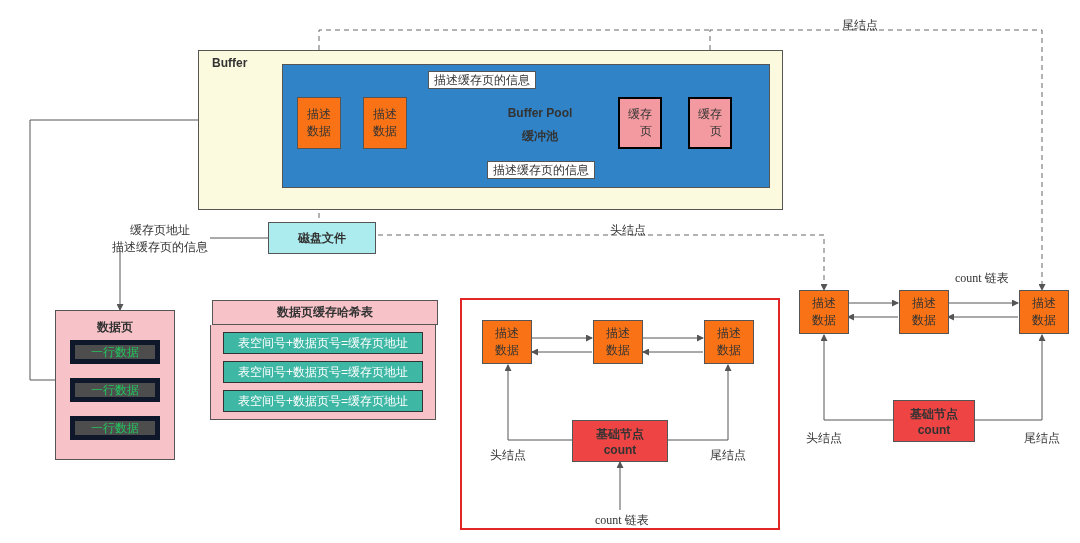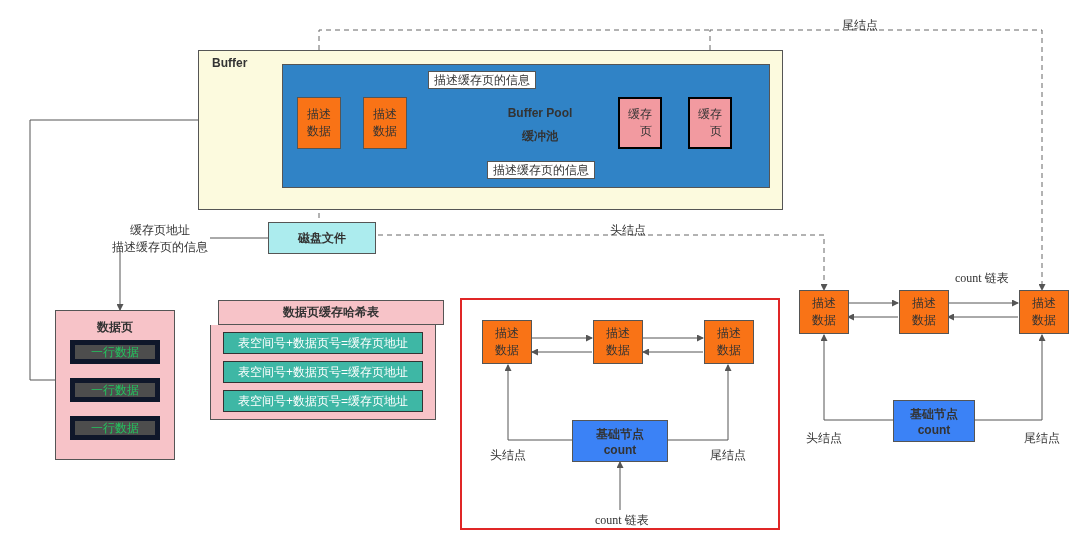--- a/index.html
+++ b/index.html
@@ -22,21 +22,21 @@
   .labelbox { border: 1px solid #555; background: #fff; }
   .mysql-box { background: #fcfade; border: 1px solid #555; }
   .bufferpool-box { background: #3083c6; border: 1px solid #555; color: #000; }
   .desc-data { background: #f97316; border: 1px solid #555; }
   .cache-page { background: #f29aa0; border: 2px solid #000000; }
   .disk-file { background: #acecee; border: 1px solid #555; }
   .data-page { background: #f7c3c8; border: 1px solid #555; }
   .row-data { background: #4d4d4d; color: #22c55e; border: 5px solid #0f172a; }
   .hash-box { background: #f7c3c8; border: 1px solid #555; font-weight: bold; }
   .hash-entry { background: #3eb7a5; color: #fff; border: 1px solid #333; }
-  .base-node { background: #3b82f6; border: 1px solid #555; }
+  .base-node { background: #ef4444; border: 1px solid #555; }
   .red-frame { border: 2px solid #e02626; }
   .mysql-title { position: absolute; font-weight: bold; color: #333; }
   .free-text { position: absolute; font-family: Liberation Serif, serif; }
 </style>
 </head>
 <body>
 
 <div class="canvas">
 
   <svg class="lines" viewBox="0 0 1080 543">
@@ -116,21 +116,21 @@
   </div>
   <div class="box disk-file" style="left:268px; top:222px; width:108px; height:32px; font-weight:bold;">磁盘文件</div>
 
   <div class="box data-page" style="left:55px; top:310px; width:120px; height:150px; justify-content:flex-start; padding-top:8px;">
     <span style="font-weight:bold; margin-bottom:6px;">数据页</span>
   </div>
   <div class="box row-data" style="left:70px; top:340px; width:90px; height:24px;">一行数据</div>
   <div class="box row-data" style="left:70px; top:378px; width:90px; height:24px;">一行数据</div>
   <div class="box row-data" style="left:70px; top:416px; width:90px; height:24px;">一行数据</div>
 
-  <div class="box hash-box" style="left:218px; top:300px; width:226px; height:25px;">数据页缓存哈希表</div>
+  <div class="box hash-box" style="left:212px; top:300px; width:226px; height:25px;">数据页缓存哈希表</div>
   <div class="box" style="left:210px; top:325px; width:226px; height:95px; background:#f7c3c8; border:1px solid #555; border-top:none; justify-content:space-evenly;">
     <div class="box hash-entry" style="position:relative; width:200px; height:22px;">表空间号+数据页号=缓存页地址</div>
     <div class="box hash-entry" style="position:relative; width:200px; height:22px;">表空间号+数据页号=缓存页地址</div>
     <div class="box hash-entry" style="position:relative; width:200px; height:22px;">表空间号+数据页号=缓存页地址</div>
   </div>
 
   <div class="box red-frame" style="left:460px; top:298px; width:320px; height:232px; background:transparent;"></div>
 
   <div class="box desc-data" style="left:482px; top:320px; width:50px; height:44px; white-space:pre;">描述
 数据</div>

